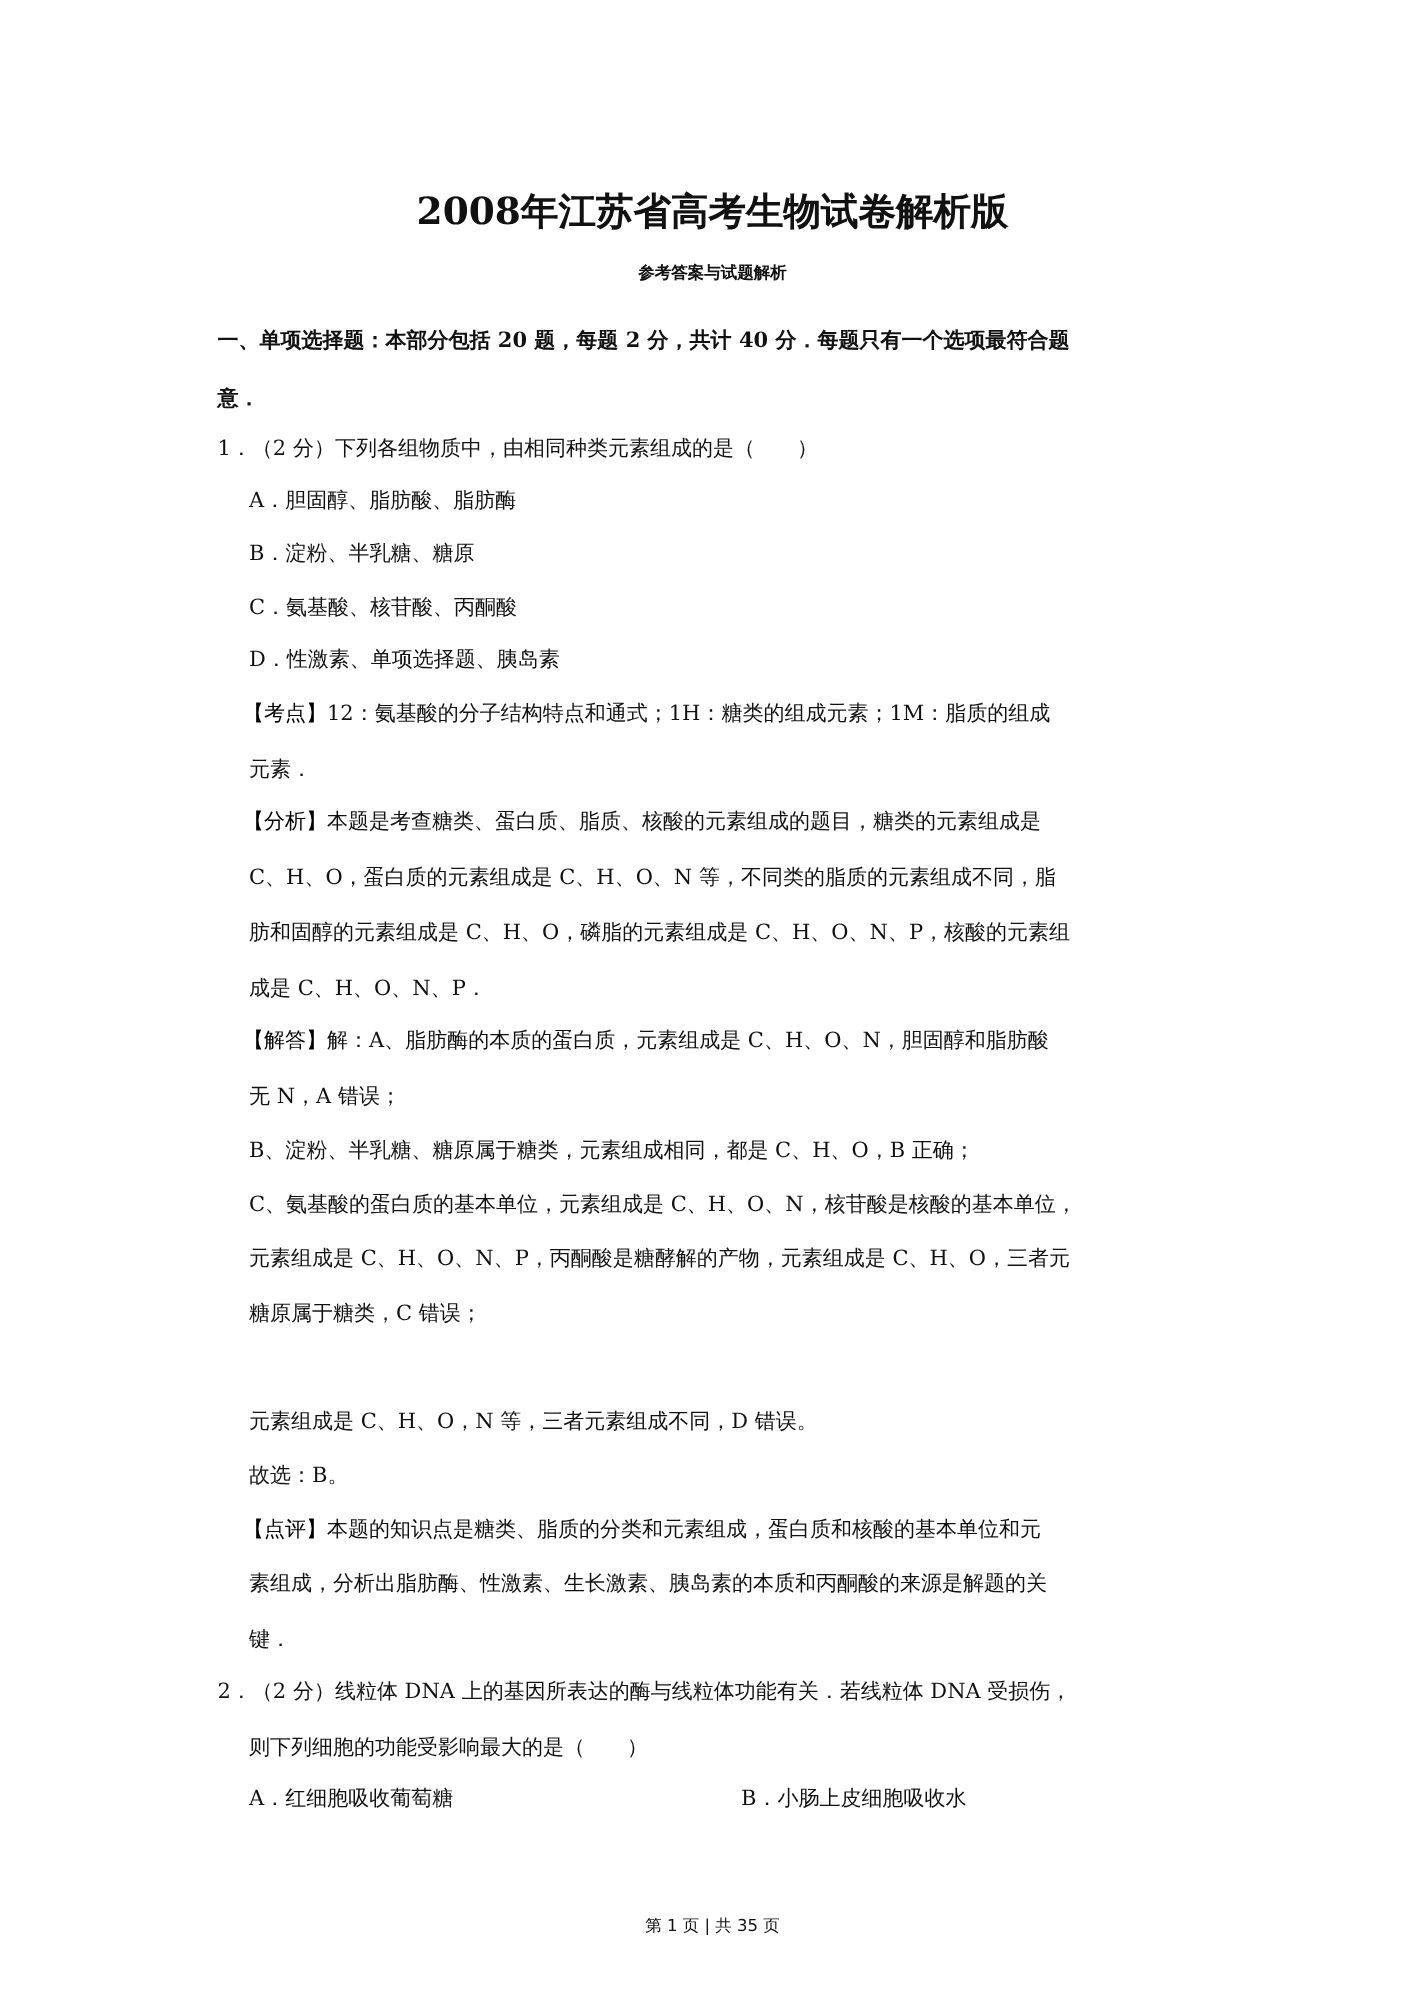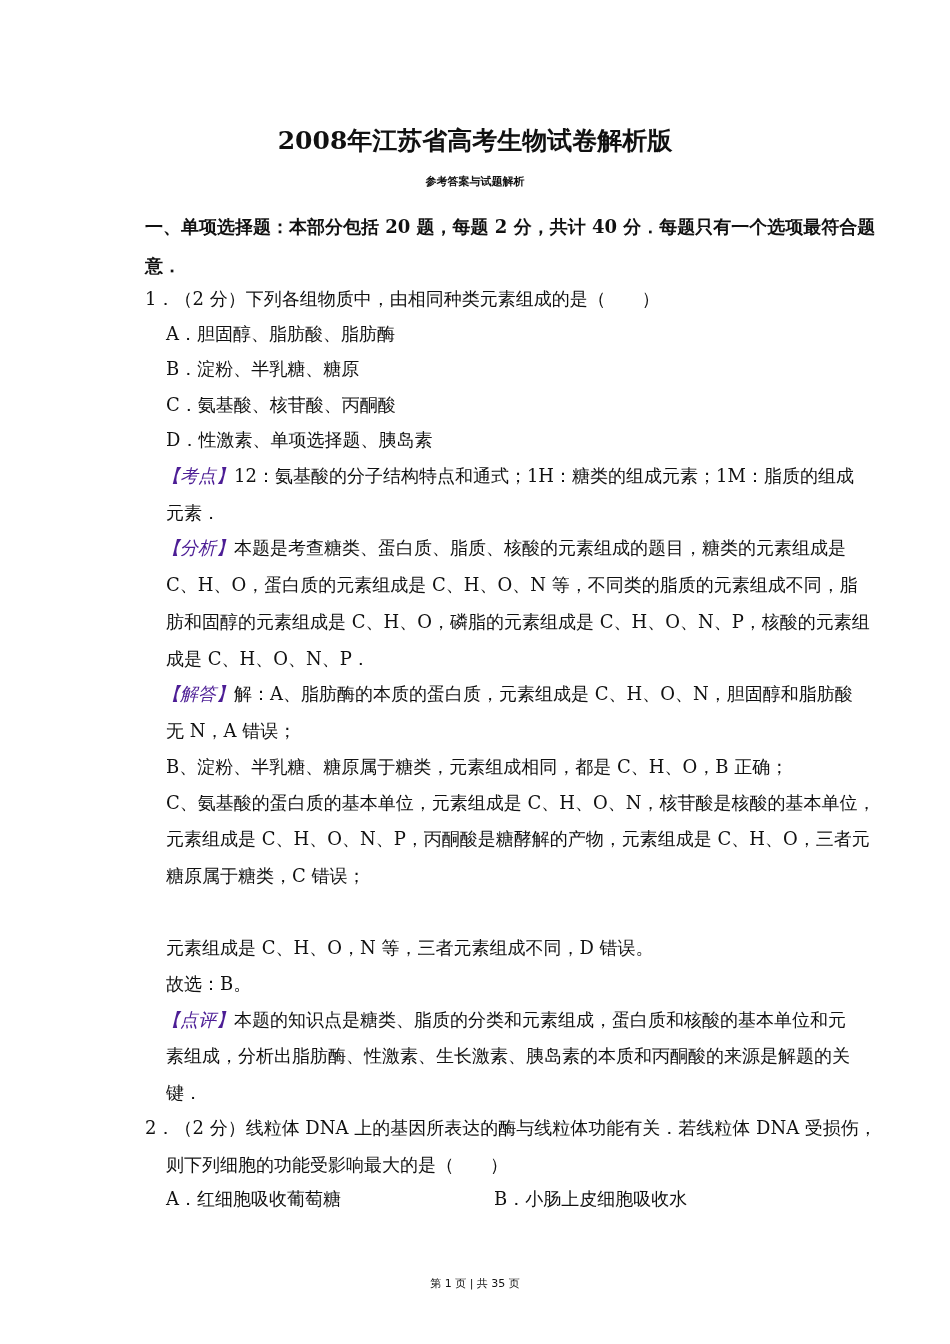--- a/index.html
+++ b/index.html
@@ -3,23 +3,23 @@
 <meta charset="utf-8">
 <style>
   html, body { margin: 0; padding: 0; background: #ffffff; }
   body { width: 950px; height: 1344px; position: relative; overflow: hidden;
          font-family: "DejaVu Serif", "Liberation Serif", serif; color: #111; }
   .page { position: absolute; left: 0; top: 0; width: 816px; height: 1344px; }
   .title { position: absolute; top: 124px; left: 0; width: 950px; text-align: center;
            font-size: 25px; font-weight: bold; letter-spacing: 0px; }
   .subtitle { position: absolute; top: 174px; left: 0; width: 950px; text-align: center;
               font-size: 11px; font-weight: bold; }
-  .line { position: absolute; font-size: 18px; white-space: nowrap; line-height: 20px; }
+  .line { position: absolute; font-size: 14px; white-space: nowrap; line-height: 20px; }
   .bold { font-weight: bold; }
-  .tag { color: #4c1d95; font-style: italic; }
+  .tag { color: #000000; }
   .footer { position: absolute; top: 1276px; left: 0; width: 950px; text-align: center;
             font-size: 11px; font-family: "DejaVu Sans", sans-serif; }
 </style>
 </head>
 <body>
 
 <div class="page">
   <div class="title">2008年江苏省高考生物试卷解析版</div>
   <div class="subtitle">参考答案与试题解析</div>
 

